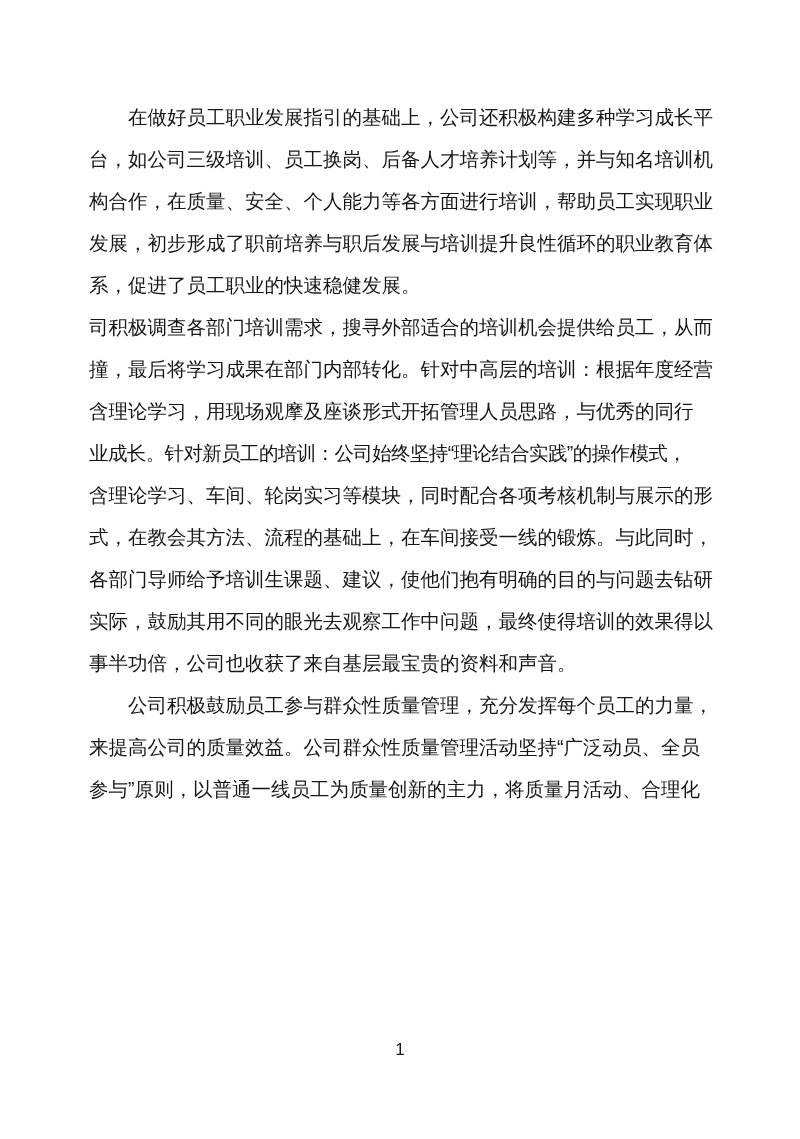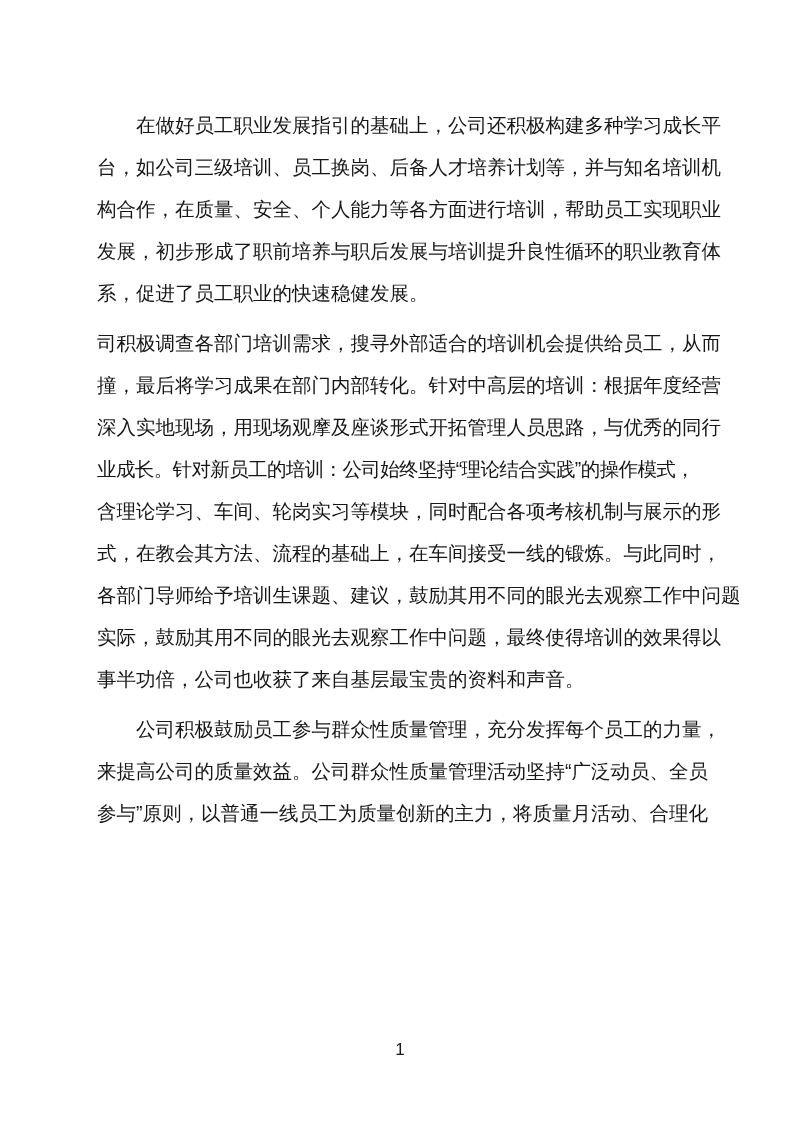--- a/index.html
+++ b/index.html
@@ -15,21 +15,21 @@
     overflow: hidden;
     font-family: "Liberation Sans", sans-serif;
     color: #161616;
   }
   .content {
     position: absolute;
     left: 89px;
     top: 96px;
     width: 624px;
   }
-  .para { margin: 8px; padding: 0; }
+  .para { margin: 0; padding: 0; }
   .line {
     display: block;
     height: 42px;
     line-height: 42px;
     font-size: 19.5px;
     white-space: nowrap;
     letter-spacing: 0;
   }
   .indent { padding-left: 39px; }
   .tight { letter-spacing: -0.62px; }
@@ -55,25 +55,25 @@
       <span class="line indent">在做好员工职业发展指引的基础上，公司还积极构建多种学习成长平</span>
       <span class="line">台，如公司三级培训、员工换岗、后备人才培养计划等，并与知名培训机</span>
       <span class="line">构合作，在质量、安全、个人能力等各方面进行培训，帮助员工实现职业</span>
       <span class="line">发展，初步形成了职前培养与职后发展与培训提升良性循环的职业教育体</span>
       <span class="line">系，促进了员工职业的快速稳健发展。</span>
     </div>
 
     <div class="para">
       <span class="line">司积极调查各部门培训需求，搜寻外部适合的培训机会提供给员工，从而</span>
       <span class="line">撞，最后将学习成果在部门内部转化。针对中高层的培训：根据年度经营</span>
-      <span class="line">深入实地现场，用现场观摩及座谈形式开拓管理人员思路，与优秀的同行</span>
+      <span class="line">含理论学习，用现场观摩及座谈形式开拓管理人员思路，与优秀的同行</span>
       <span class="line tight">业成长。针对新员工的培训：公司始终坚持“理论结合实践”的操作模式，</span>
       <span class="line">含理论学习、车间、轮岗实习等模块，同时配合各项考核机制与展示的形</span>
       <span class="line">式，在教会其方法、流程的基础上，在车间接受一线的锻炼。与此同时，</span>
-      <span class="line">各部门导师给予培训生课题、建议，鼓励其用不同的眼光去观察工作中问题</span>
+      <span class="line">各部门导师给予培训生课题、建议，使他们抱有明确的目的与问题去钻研</span>
       <span class="line">实际，鼓励其用不同的眼光去观察工作中问题，最终使得培训的效果得以</span>
       <span class="line">事半功倍，公司也收获了来自基层最宝贵的资料和声音。</span>
     </div>
 
 
     <div class="para">
       <span class="line indent">公司积极鼓励员工参与群众性质量管理，充分发挥每个员工的力量，</span>
       <span class="line">来提高公司的质量效益。公司群众性质量管理活动坚持“广泛动员、全员</span>
       <span class="line">参与”原则，以普通一线员工为质量创新的主力，将质量月活动、合理化</span>
     </div>

